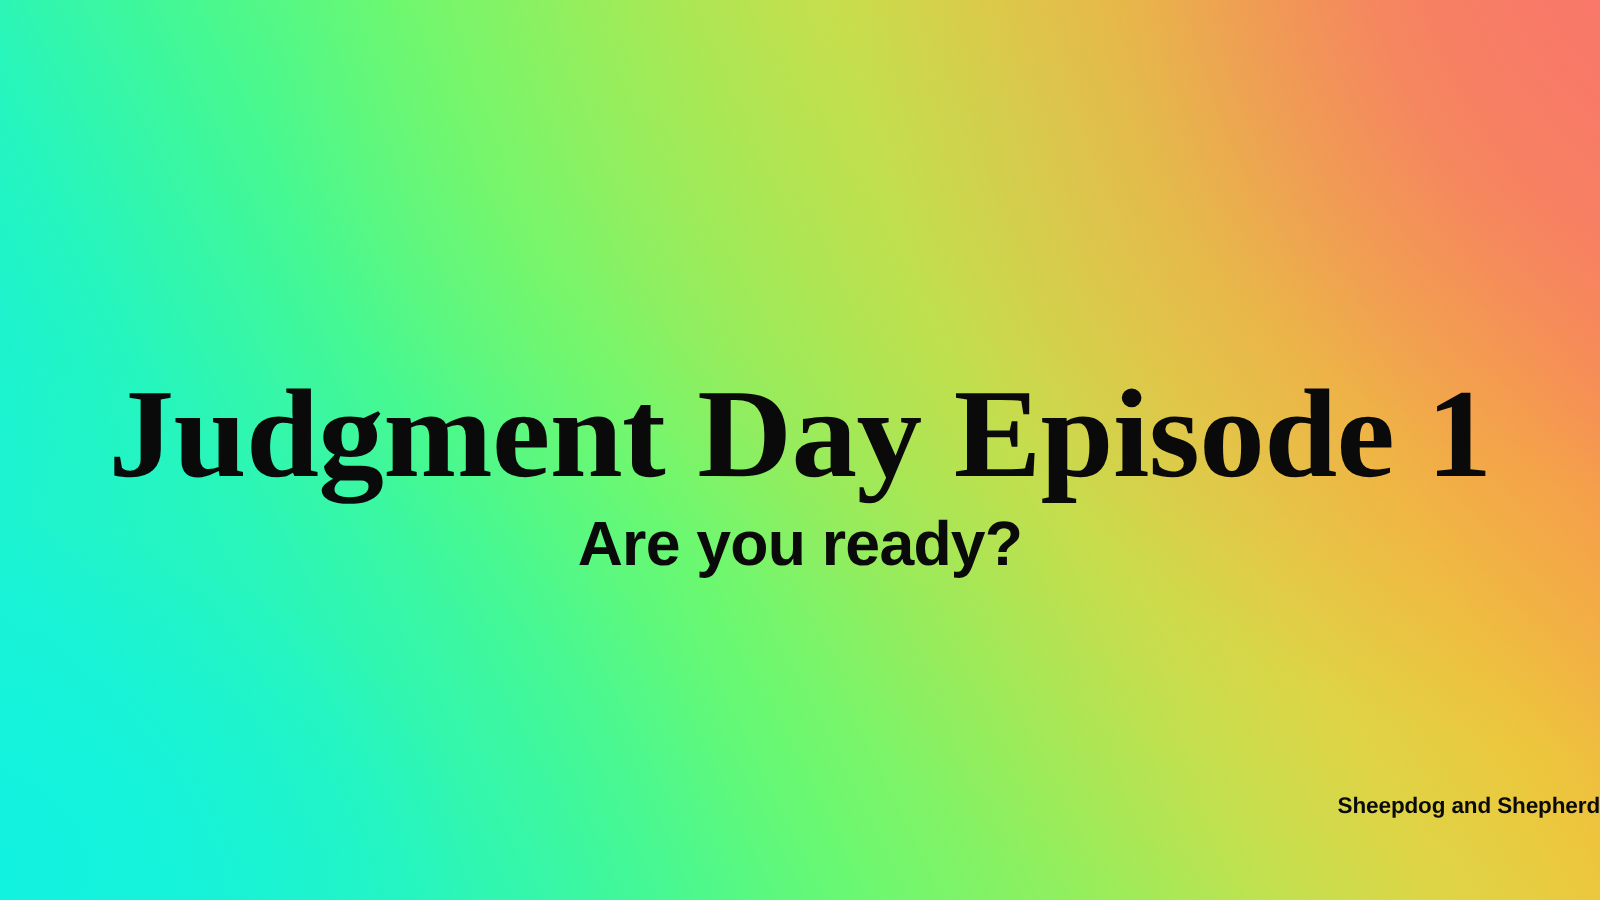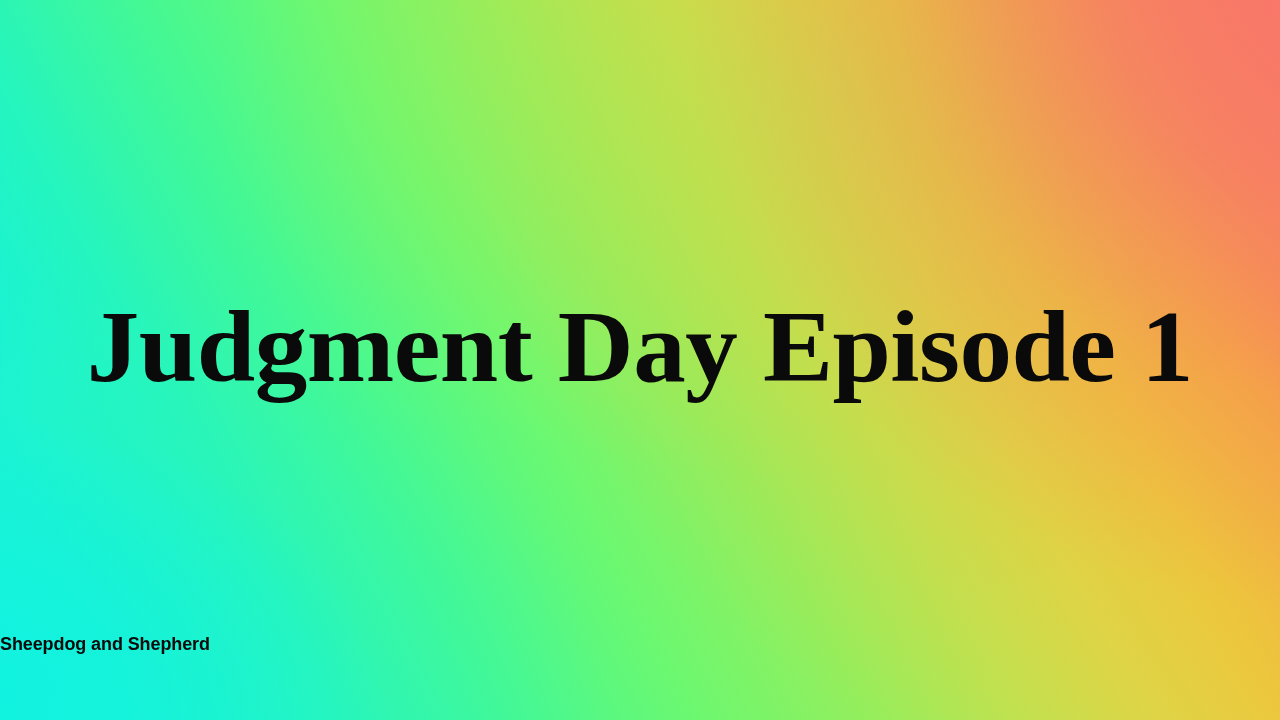--- a/index.html
+++ b/index.html
@@ -120,21 +120,21 @@
     color: #0A0A0A;
     white-space: nowrap;
   }
 
   .footer {
     position: absolute;
     left: 0;
     right: 0;
     top: 634px;
     margin: 0;
-    text-align: left;
+    text-align: right;
     font-family: "Liberation Sans", "DejaVu Sans", sans-serif;
     font-weight: 700;
     font-size: 18px;
     line-height: 1.2;
     letter-spacing: -0.1px;
     color: #0B0B0B;
     white-space: nowrap;
   }
 </style>
 </head>
@@ -143,17 +143,18 @@
 <div class="slide">
 
   <div class="gradient-base"></div>
   <div class="gradient-corner-cool"></div>
   <div class="gradient-haze"></div>
   <div class="gradient-corner-warm"></div>
 
   <div class="content">
     <h1 class="title">Judgment Day Episode 1</h1>
 
+    <h2 class="subtitle">Are you ready?</h2>
 
     <p class="footer">Sheepdog and Shepherd</p>
   </div>
 
 </div>
 
 </body></html>

